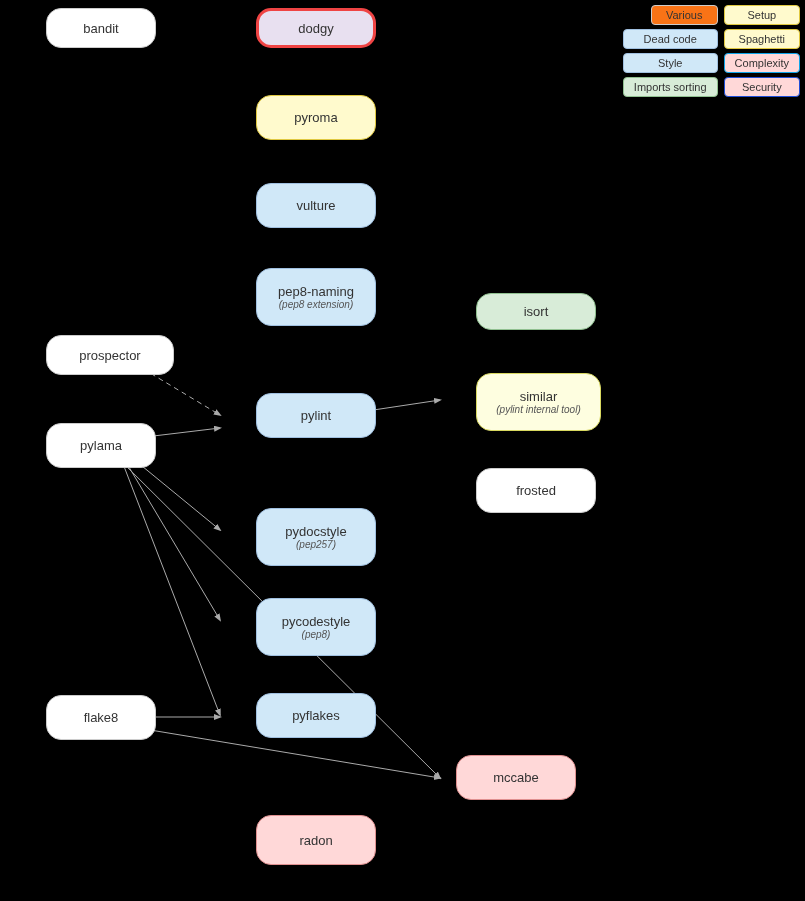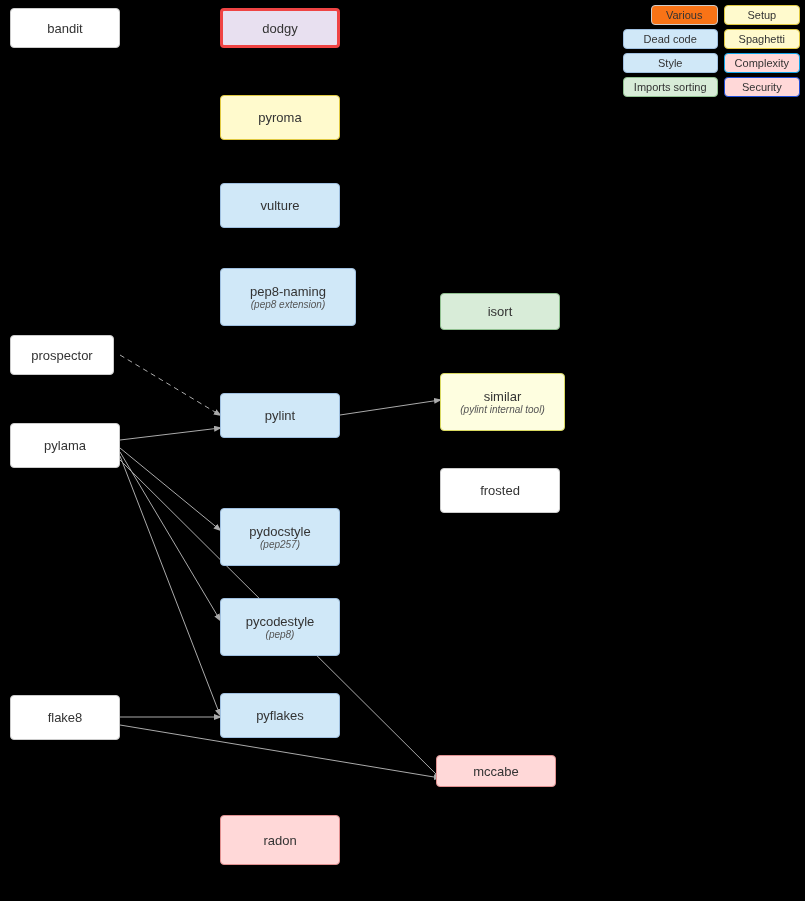--- a/index.html
+++ b/index.html
@@ -6,28 +6,29 @@
     body {
       background: #000;
       width: 805px;
       height: 901px;
       position: relative;
       overflow: hidden;
       font-family: Arial, sans-serif;
     }
     .node {
       position: absolute;
-      border-radius: 4px;
+      border-radius: 15px;
       display: flex;
       flex-direction: column;
       align-items: center;
       justify-content: center;
       font-size: 13px;
       text-align: center;
       padding: 6px 10px;
+      margin-left: 36px;
     }
     .node-white {
       background: #fff;
       border: 1px solid #ccc;
       color: #333;
     }
     .node-purple {
       background: #e8e0f0;
       border: 3px solid #ef4444;
       color: #333;
@@ -134,30 +135,30 @@
 </div>
 
 <div class="node node-yellow" style="left:220px;top:95px;width:120px;height:45px;">
   <span>pyroma</span>
 </div>
 
 <div class="node node-blue" style="left:220px;top:183px;width:120px;height:45px;">
   <span>vulture</span>
 </div>
 
-<div class="node node-blue" style="left:220px;top:268px;width:136px;height:58px;">
+<div class="node node-blue" style="left:220px;top:268px;width:120px;height:58px;">
   <span>pep8-naming</span>
   <em>(pep8 extension)</em>
 </div>
 
 <div class="node node-green" style="left:440px;top:293px;width:120px;height:37px;">
   <span>isort</span>
 </div>
 
-<div class="node node-white" style="left:10px;top:335px;width:104px;height:40px;">
+<div class="node node-white" style="left:10px;top:335px;width:128px;height:40px;">
   <span>prospector</span>
 </div>
 
 <div class="node node-blue" style="left:220px;top:393px;width:120px;height:45px;">
   <span>pylint</span>
 </div>
 
 <div class="node node-lightyellow" style="left:440px;top:373px;width:125px;height:58px;">
   <span>similar</span>
   <em>(pylint internal tool)</em>
@@ -182,21 +183,21 @@
 </div>
 
 <div class="node node-blue" style="left:220px;top:693px;width:120px;height:45px;">
   <span>pyflakes</span>
 </div>
 
 <div class="node node-white" style="left:10px;top:695px;width:110px;height:45px;">
   <span>flake8</span>
 </div>
 
-<div class="node node-pink" style="left:436px;top:755px;width:120px;height:32px;">
+<div class="node node-pink" style="left:420px;top:755px;width:120px;height:45px;">
   <span>mccabe</span>
 </div>
 
 <div class="node node-pink" style="left:220px;top:815px;width:120px;height:50px;">
   <span>radon</span>
 </div>
 
 <div class="legend">
   <div class="legend-item" style="background:#f97316;border:1px solid #ccc;margin-left:28px;">Various</div>
   <div class="legend-item" style="background:#fffacd;border:1px solid #e0c840;">Setup</div>

